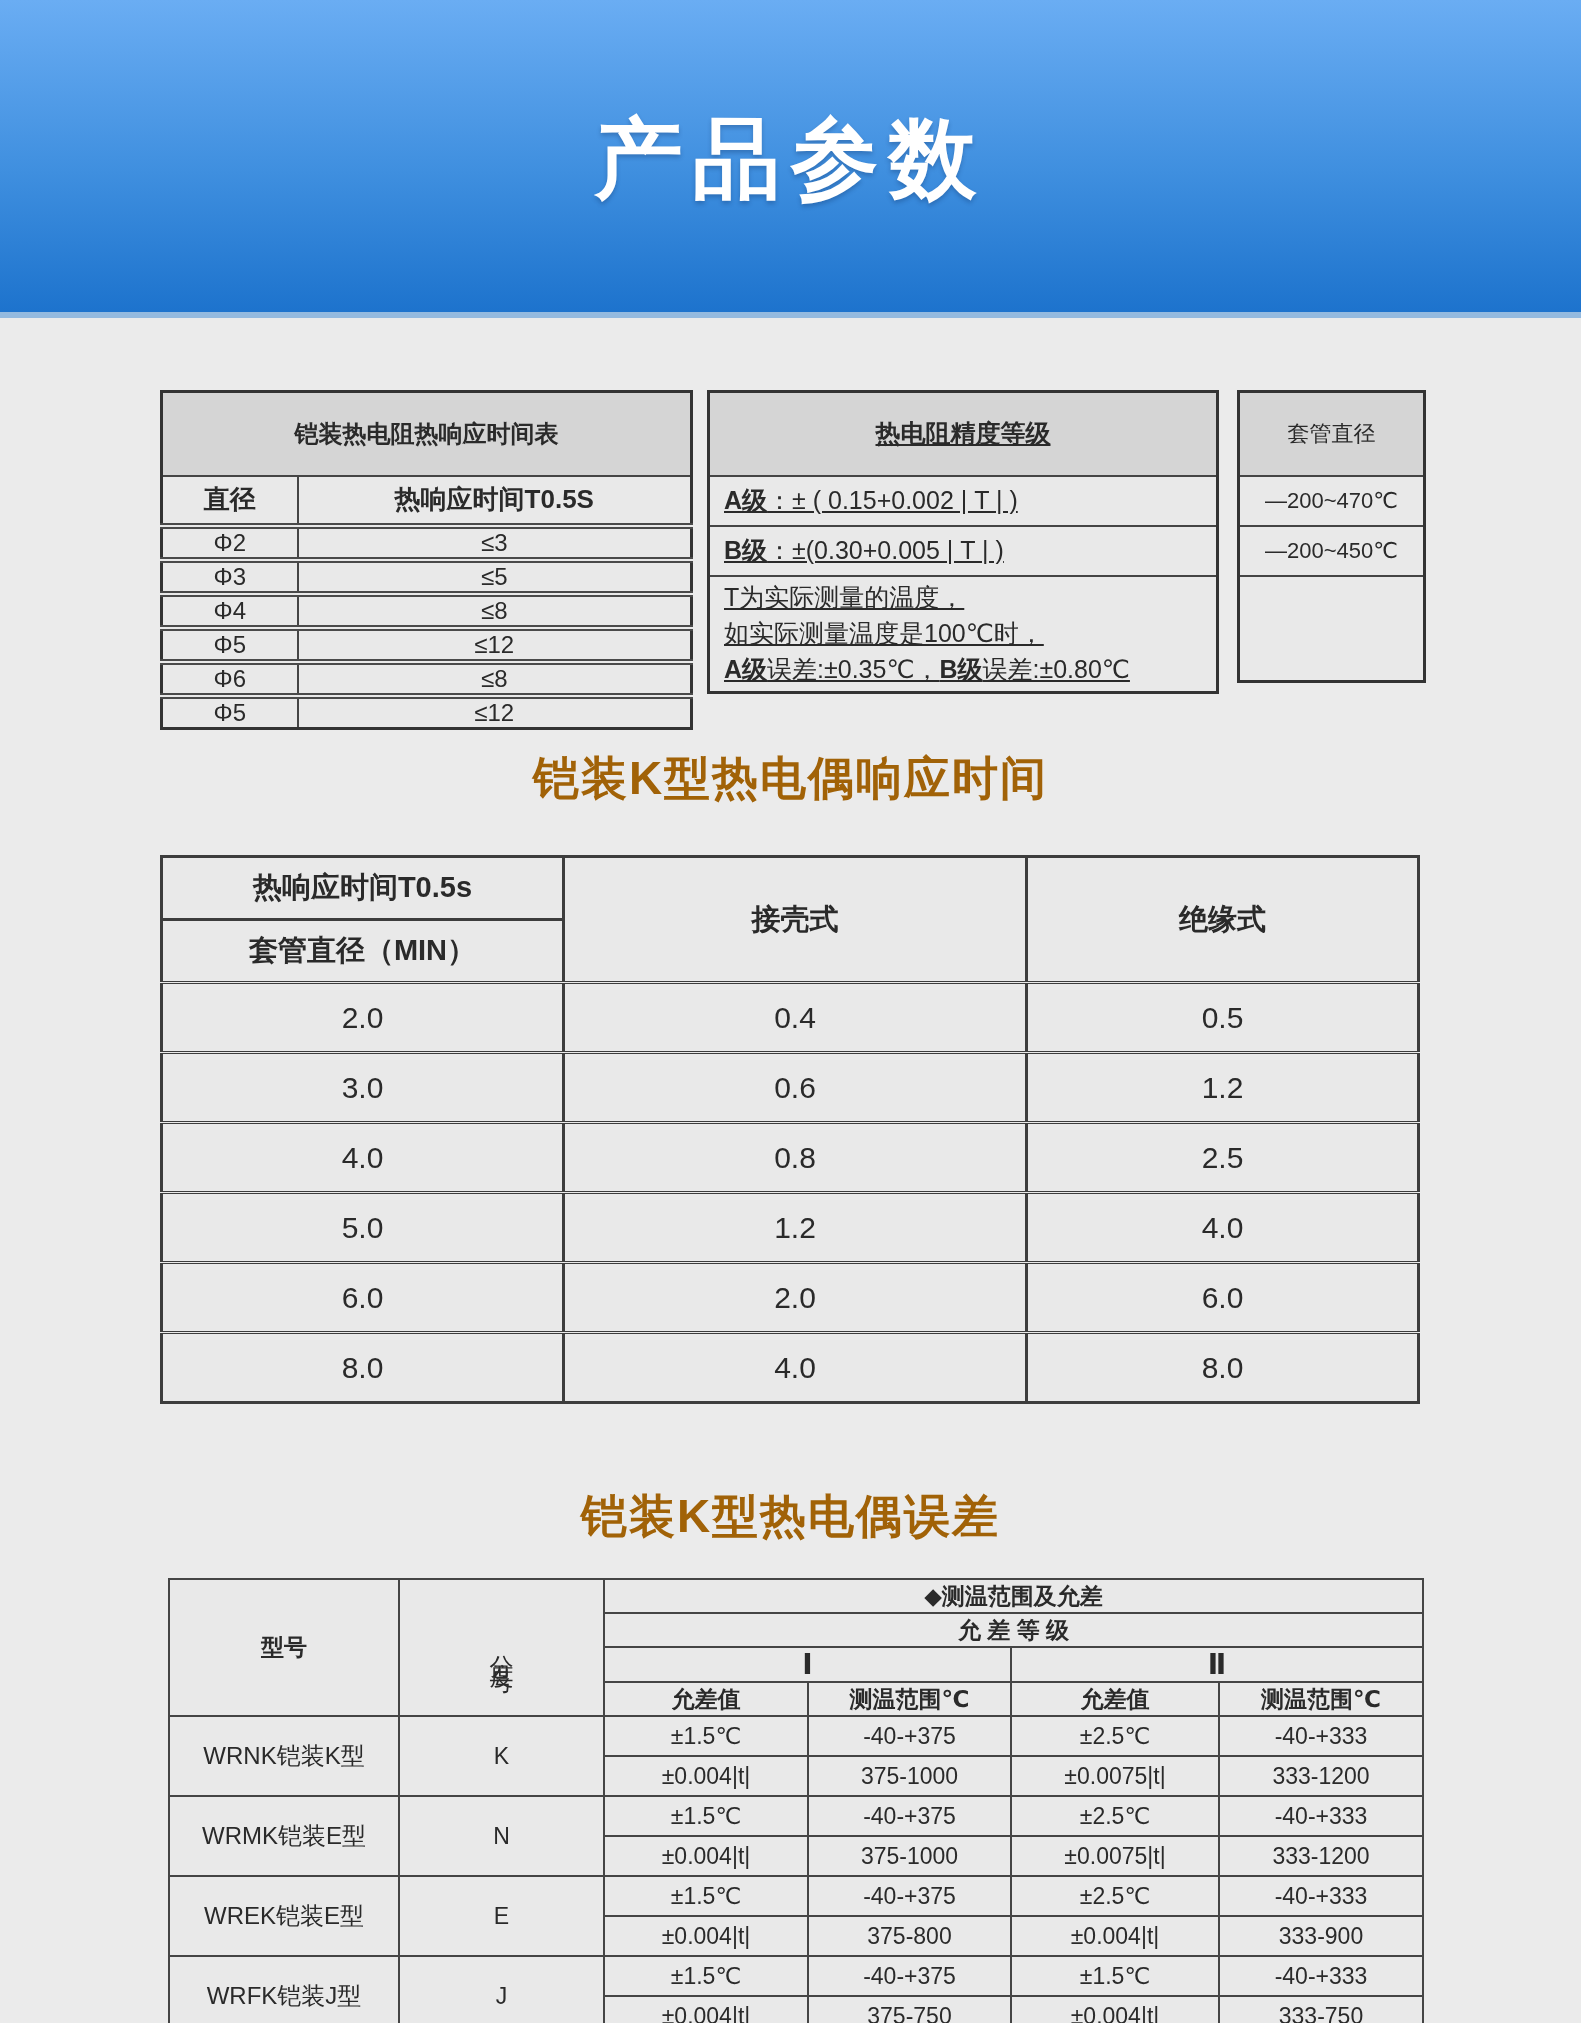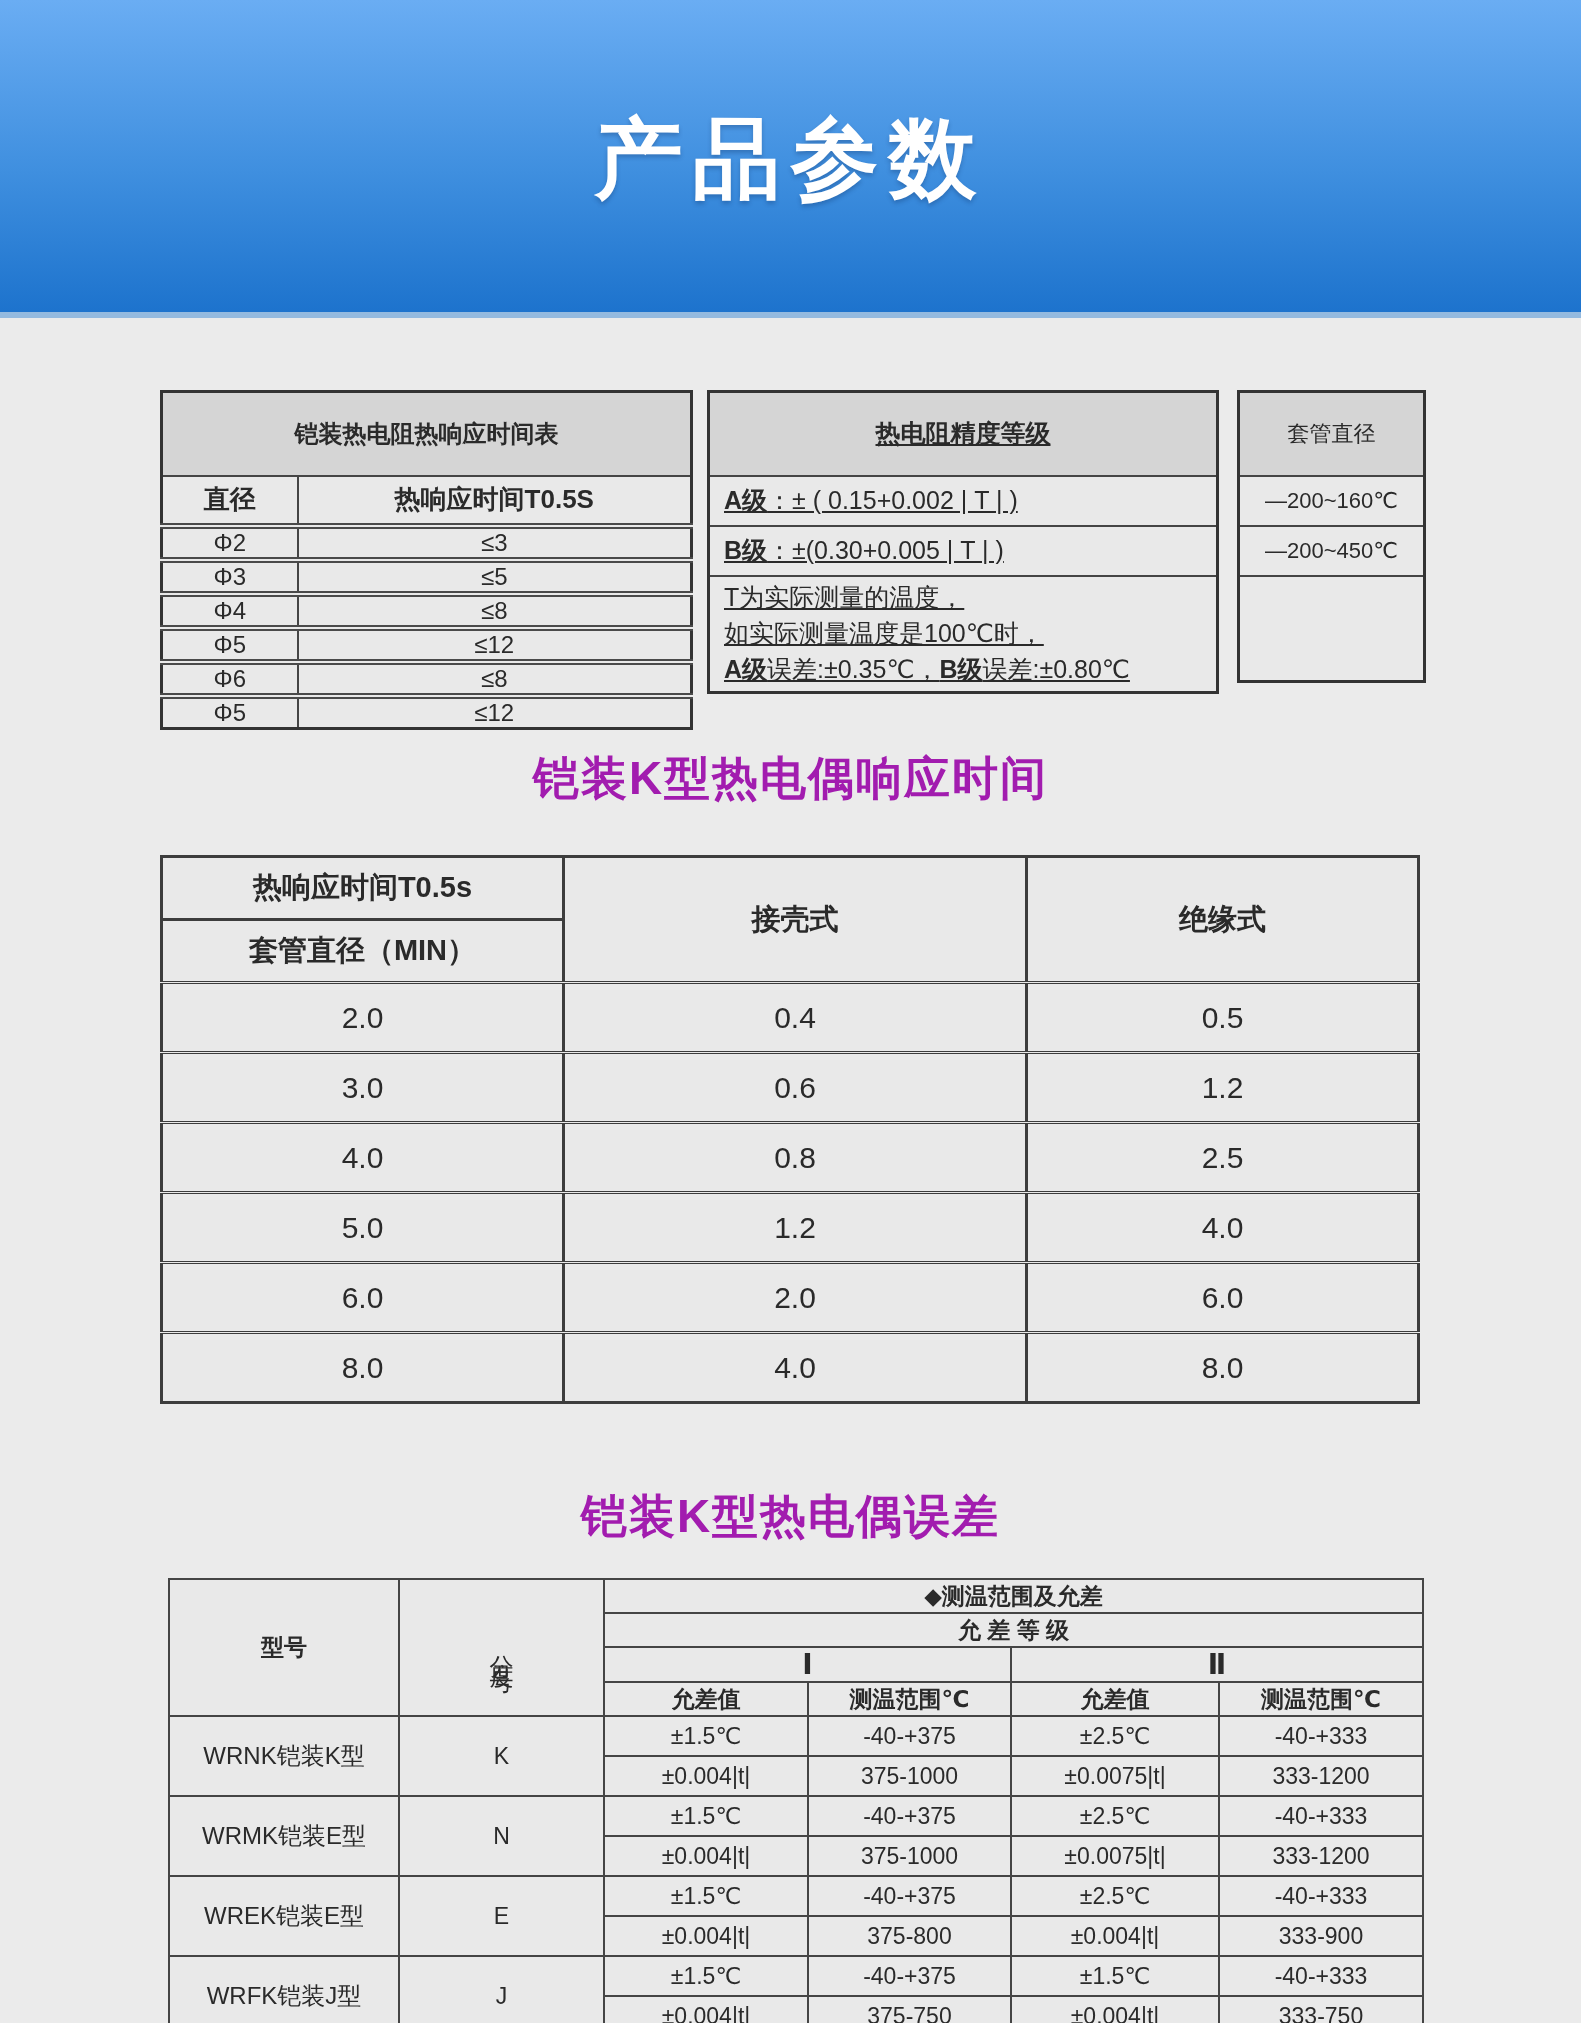--- a/index.html
+++ b/index.html
@@ -39,21 +39,21 @@
   .t2 td{font-size:25px;text-decoration:underline;}
   .t2 tr.h-title{height:84px;} .t2 tr.h-g{height:50px;} .t2 tr.h-note{height:112px;}
   .note{line-height:36px;font-size:24px;text-align:left;padding:2px 12px 4px 14px;}
   
   .t3{left:1237px;top:390px;width:189px;}
   .t3 td{font-size:22px;font-weight:500;}
   .t3 tr.h-title{height:84px;} .t3 tr.h-g{height:50px;} .t3 tr.h-rest{height:106px;}
   
   .sec-title{
     position:absolute;left:0;width:1581px;text-align:center;
-    font-size:46px;font-weight:600;color:#a21caf;letter-spacing:2px;
+    font-size:46px;font-weight:600;color:#a16207;letter-spacing:2px;
   }
   .sec1{top:748px;} .sec2{top:1486px;}
   
   .kt{left:160px;top:855px;width:1260px;}
   .kt td{font-size:30px;border-width:3px;border-color:#3d3d3d;}
   .kt .hd{font-weight:bold;font-size:29px;}
   .kt tr.h-h{height:63px;} .kt tr.h-d{height:70px;}
   
   .et{left:168px;top:1578px;width:1256px;}
   .et td{font-size:23px;}
@@ -133,21 +133,21 @@
         </tr>
   </tbody>
     </table>
 
   <table class="tbl tbl-outer t3">
     <tbody>
         <tr class="h-title">
           <td class="ttl">套管直径</td>
         </tr>
     <tr class="h-g">
-          <td>—200~160℃</td>
+          <td>—200~470℃</td>
         </tr>
     <tr class="h-g">
           <td>—200~450℃</td>
         </tr>
     <tr class="h-rest">
           <td></td>
         </tr>
   </tbody>
     </table>
 

